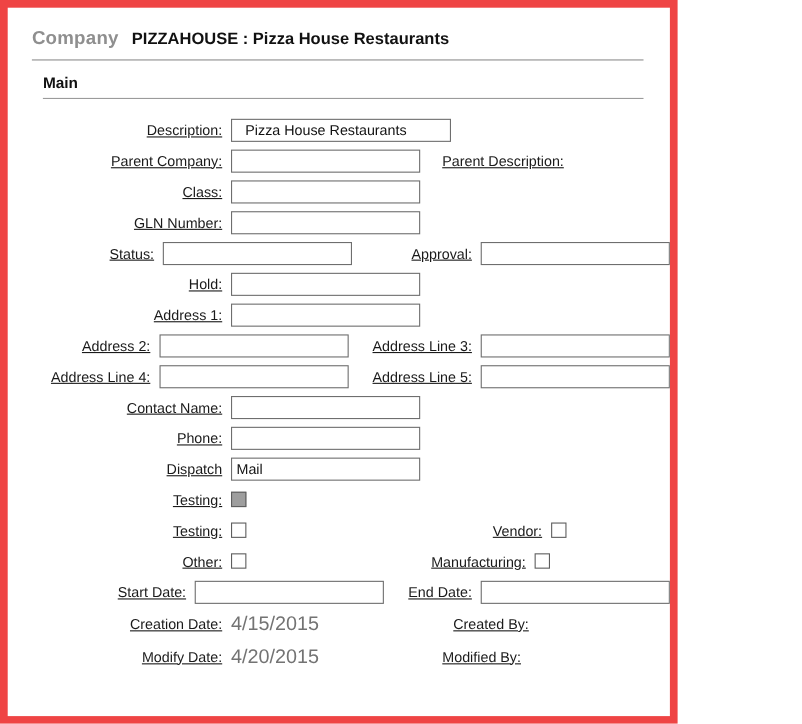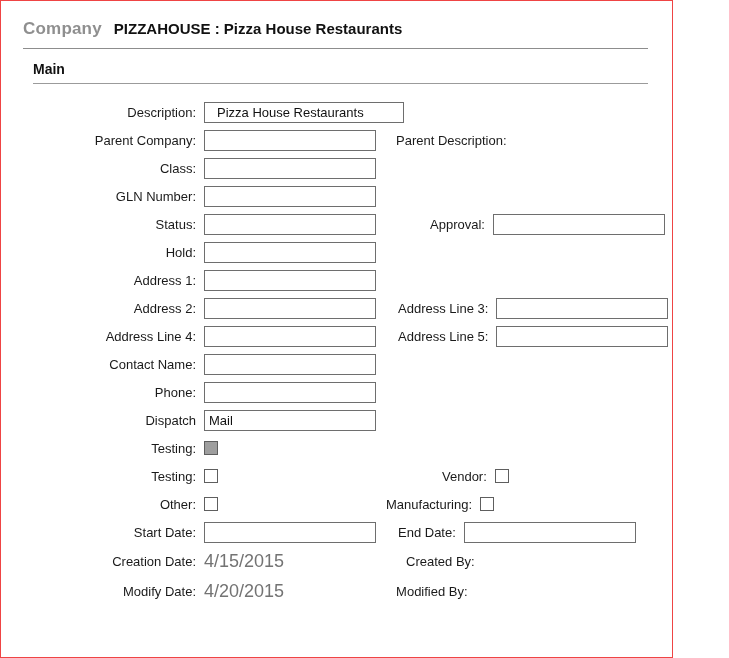--- a/index.html
+++ b/index.html
@@ -6,25 +6,25 @@
     margin: 0;
     padding: 0;
     background: #ffffff;
   }
   body {
     font-family: "Liberation Sans", sans-serif;
     -webkit-font-smoothing: antialiased;
   }
   .window {
     position: relative;
-    width: 673px;
+    width: 616px;
     height: 658px;
     box-sizing: border-box;
     background: #ffffff;
-    border: 1px solid #ef4444;
+    border: 7px solid #ef4444;
     overflow: hidden;
   }
 
   
   .header {
     display: flex;
     align-items: baseline;
     padding: 18px 0 6px 22px;
   }
   .header-label {
@@ -70,20 +70,21 @@
     display: flex;
     align-items: center;
     height: 28px;
   }
   .lbl {
     font-size: 13px;
     color: #1a1a1a;
     text-align: right;
     padding-right: 8px;
     white-space: nowrap;
+    text-decoration: underline;
   }
   .lbl-a { width: 195px; }
 
   .fld {
     box-sizing: border-box;
     height: 21px;
     border: 1px solid #6e6e6e;
     background: #ffffff;
     font-family: "Liberation Sans", sans-serif;
     font-size: 13px;

